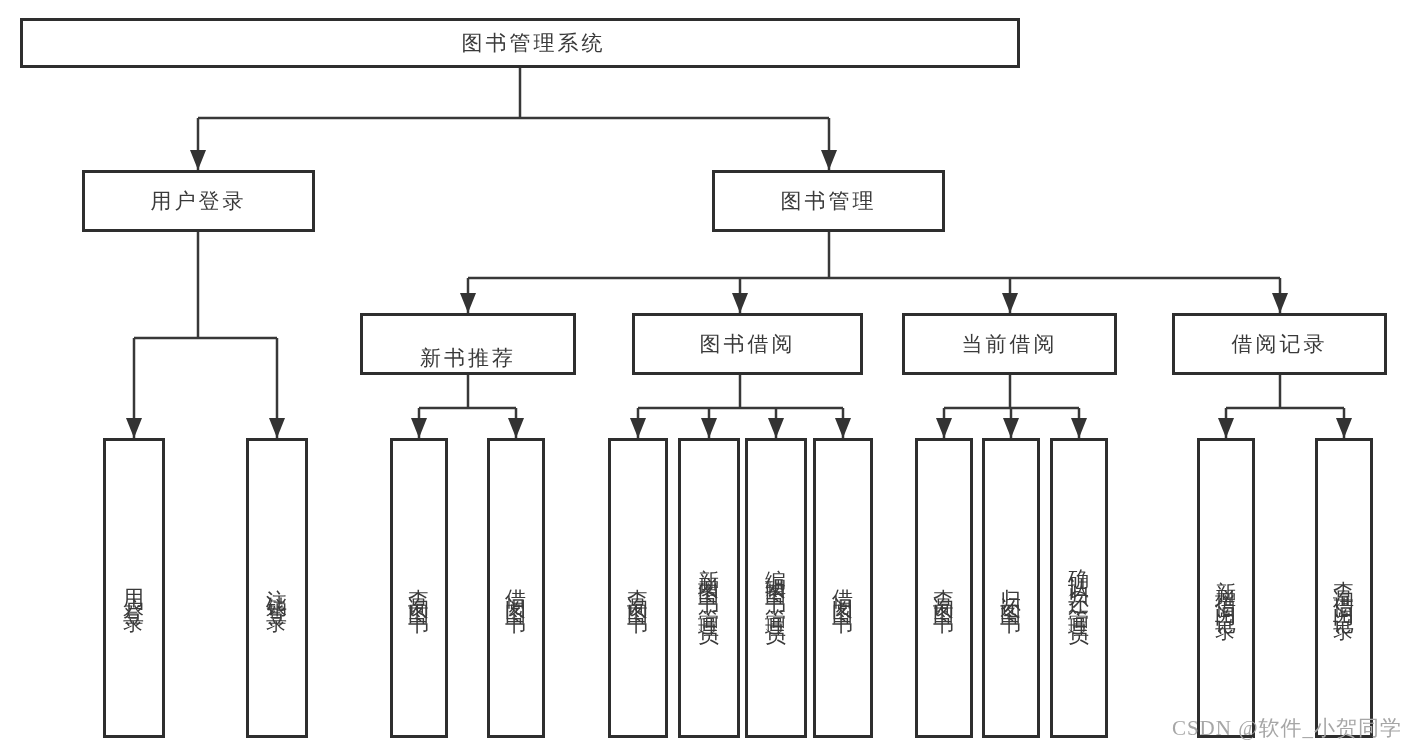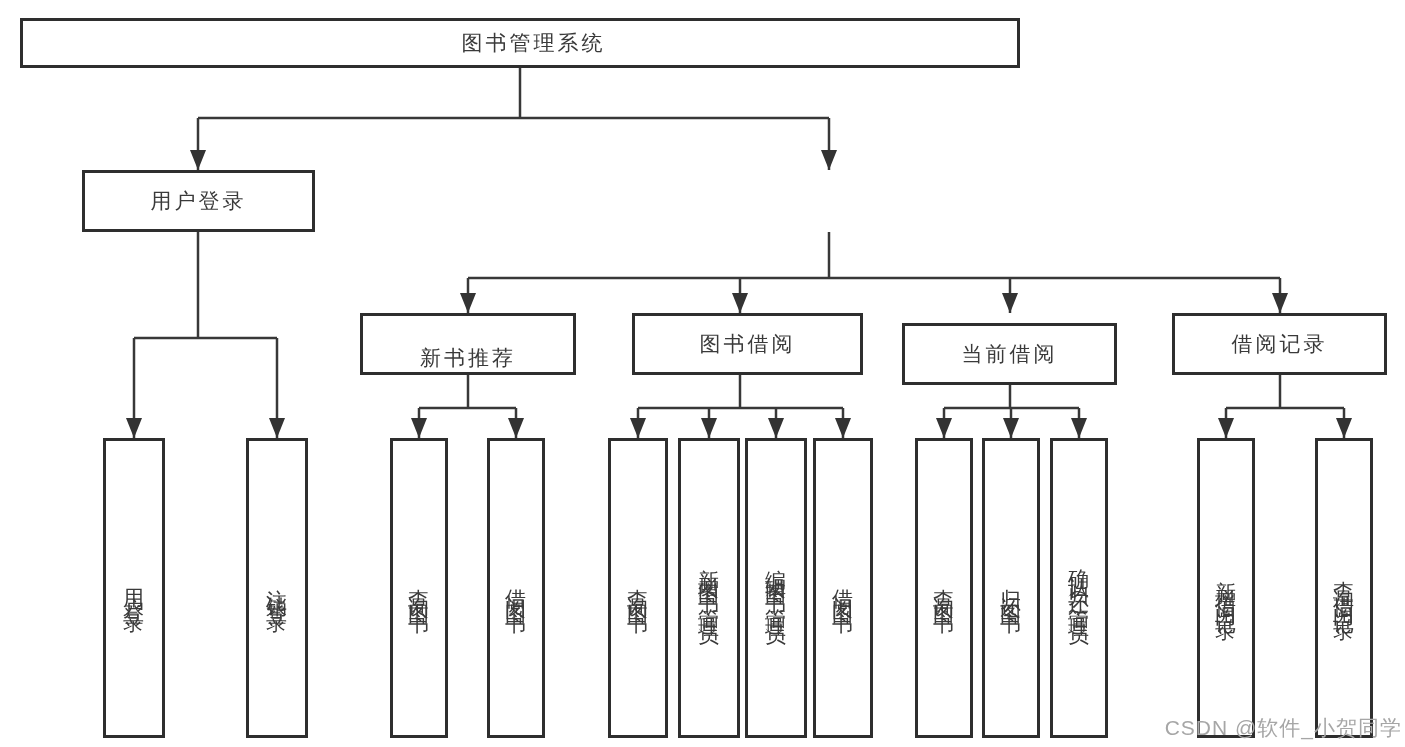--- a/index.html
+++ b/index.html
@@ -46,20 +46,21 @@
   }
 
   .watermark {
     position: absolute;
     right: 3px;
     bottom: 5px;
     color: #a6a6a6;
     font-size: 21px;
     letter-spacing: 1px;
     pointer-events: none;
+    font-family: Liberation Serif, serif;
   }
 </style>
 </head>
 <body>
 
 <div class="stage">
 
   <svg class="wires" xmlns="http://www.w3.org/2000/svg">
     <defs>
       <marker id="arrow" markerUnits="userSpaceOnUse" markerWidth="20" markerHeight="16" refX="20" refY="8" orient="auto">
@@ -122,28 +123,31 @@
     </g>
   </svg>
 
   <div class="node" style="left:20px; top:18px; width:1000px; height:50px;padding-left:27px;">
     <span>图书管理系统</span>
   </div>
 
   <div class="node" style="left:82px; top:170px; width:233px; height:62px;">
     <span>用户登录</span>
   </div>
+  <div class="node" style="left:712px; top:170px; width:233px; height:62px;">
+    <span>图书管理</span>
+  </div>
 
   <div class="node" style="left:360px; top:313px; width:216px; height:62px;align-items:flex-end;">
     <span>新书推荐</span>
   </div>
   <div class="node" style="left:632px; top:313px; width:231px; height:62px;">
     <span>图书借阅</span>
   </div>
-  <div class="node" style="left:902px; top:313px; width:215px; height:62px;margin-top:10px;">
+  <div class="node" style="left:902px; top:313px; width:215px; height:62px;">
     <span>当前借阅</span>
   </div>
   <div class="node" style="left:1172px; top:313px; width:215px; height:62px;">
     <span>借阅记录</span>
   </div>
 
   <div class="node vert" style="left:103px; top:438px; width:62px; height:300px;">
     <span>用户登录</span>
   </div>
   <div class="node vert" style="left:246px; top:438px; width:62px; height:300px;">

